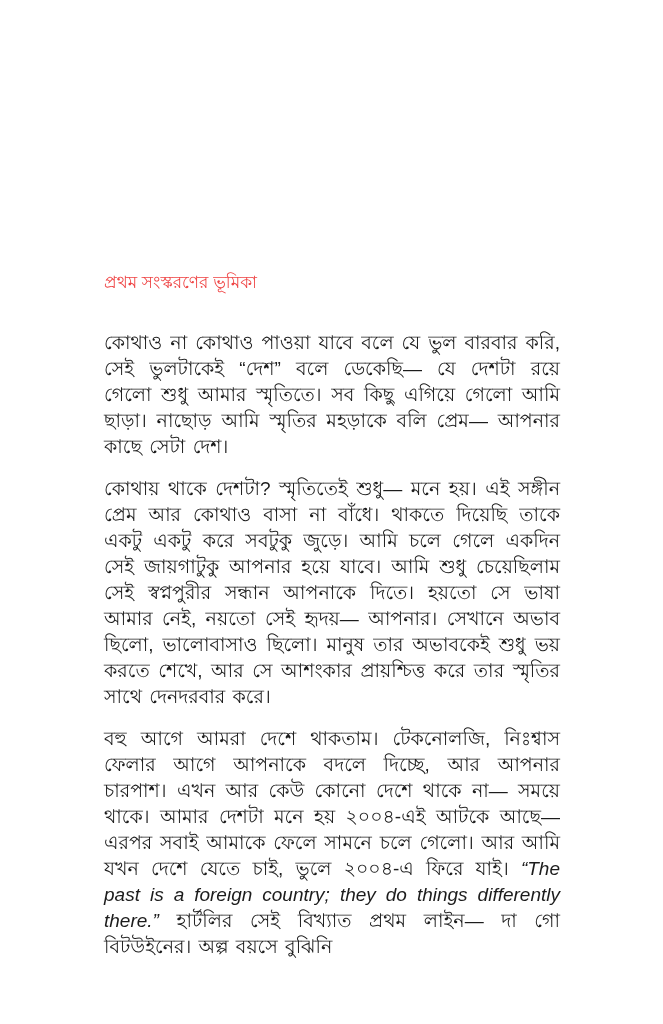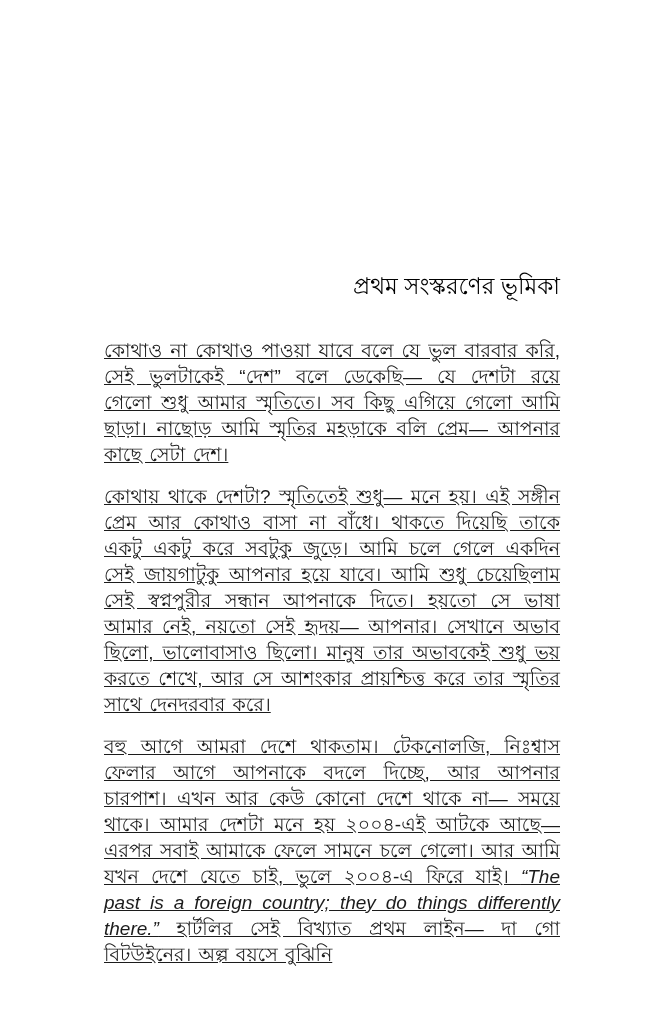--- a/index.html
+++ b/index.html
@@ -16,35 +16,34 @@
   .page {
     box-sizing: border-box;
     width: 663px;
     height: 1024px;
     background: #ffffff;
     padding: 272px 103px 0 104px;
     overflow: hidden;
   }
   .page-title {
     margin: 0 0 36px 0;
-    font-size: 23px;
+    font-size: 17px;
     font-weight: 500;
     line-height: 1.3;
-    text-align: right;
-    color: #000000;
+    text-align: left;
+    color: #ef4444;
   }
   .para {
     margin: 16px 0 13px 0;
     font-size: 19px;
     line-height: 26px;
     color: #1c1c1c;
     text-align: justify;
     text-justify: inter-word;
     word-spacing: 2px;
-    text-decoration: underline;
   }
   .para:last-child {
     margin-bottom: 0;
   }
   .en-quote {
     font-style: italic;
     word-spacing: normal;
   }
 </style>
 </head>

